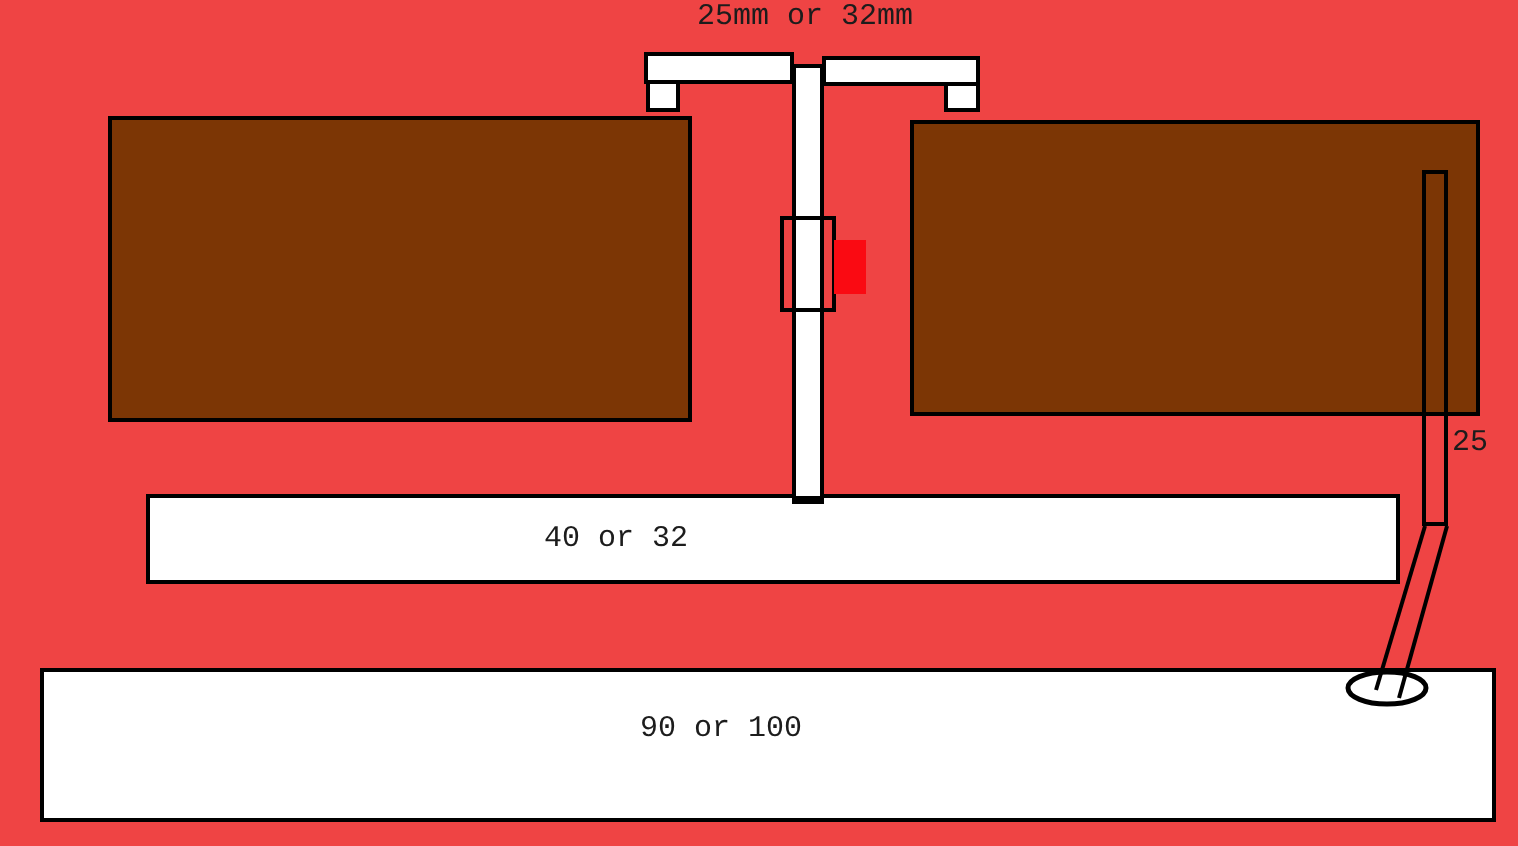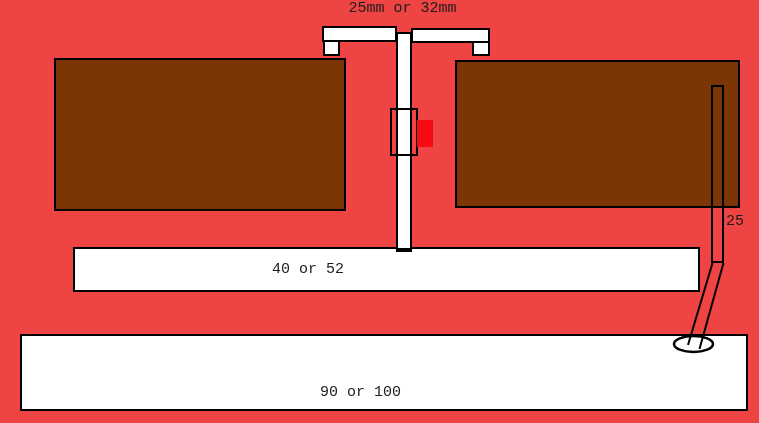--- a/index.html
+++ b/index.html
@@ -49,21 +49,21 @@
 
   
   #overflow-pipe { left: 711px; top: 85px; width: 13px; height: 178px; }
 
   
   #angled-assembly { position: absolute; left: 650px; top: 255px; }
 
   
   #branch-label   { left: 300px; top: 0px;   width: 205px; }
   #waste-label    { left: 258px; top: 261px; width: 100px; }
-  #soil-label     { left: 300px; top: 356px; width: 121px; margin-top: 28px; }
+  #soil-label     { left: 300px; top: 356px; width: 121px; }
   #overflow-label { left: 726px; top: 213px; }
 </style>
 </head>
 <body>
 
 <div id="canvas">
 
   <div class="abs" id="left-panel" style="background-color: rgb(124, 54, 5);"></div>
   <div class="abs" id="right-panel" style="background-color: rgb(124, 54, 5);"></div>
 
@@ -81,17 +81,17 @@
 
   <div class="abs outlined" id="overflow-pipe"></div>
 
   <svg id="angled-assembly" width="109" height="110" viewBox="650 255 109 110">
     <ellipse cx="693.5" cy="344" rx="19.5" ry="8" fill="#ffffff" stroke="#000000" stroke-width="2.5"></ellipse>
     <line x1="712.5" y1="263" x2="688" y2="345" stroke="#000000" stroke-width="2"></line>
     <line x1="723.5" y1="263" x2="699.5" y2="349" stroke="#000000" stroke-width="2"></line>
   </svg>
 
   <div class="label centered" id="branch-label">25mm or 32mm</div>
-  <div class="label centered" id="waste-label">40 or 52</div>
+  <div class="label centered" id="waste-label">40 or 32</div>
   <div class="label centered" id="soil-label">90 or 100</div>
   <div class="label" id="overflow-label">25</div>
 
 </div>
 
 </body></html>

